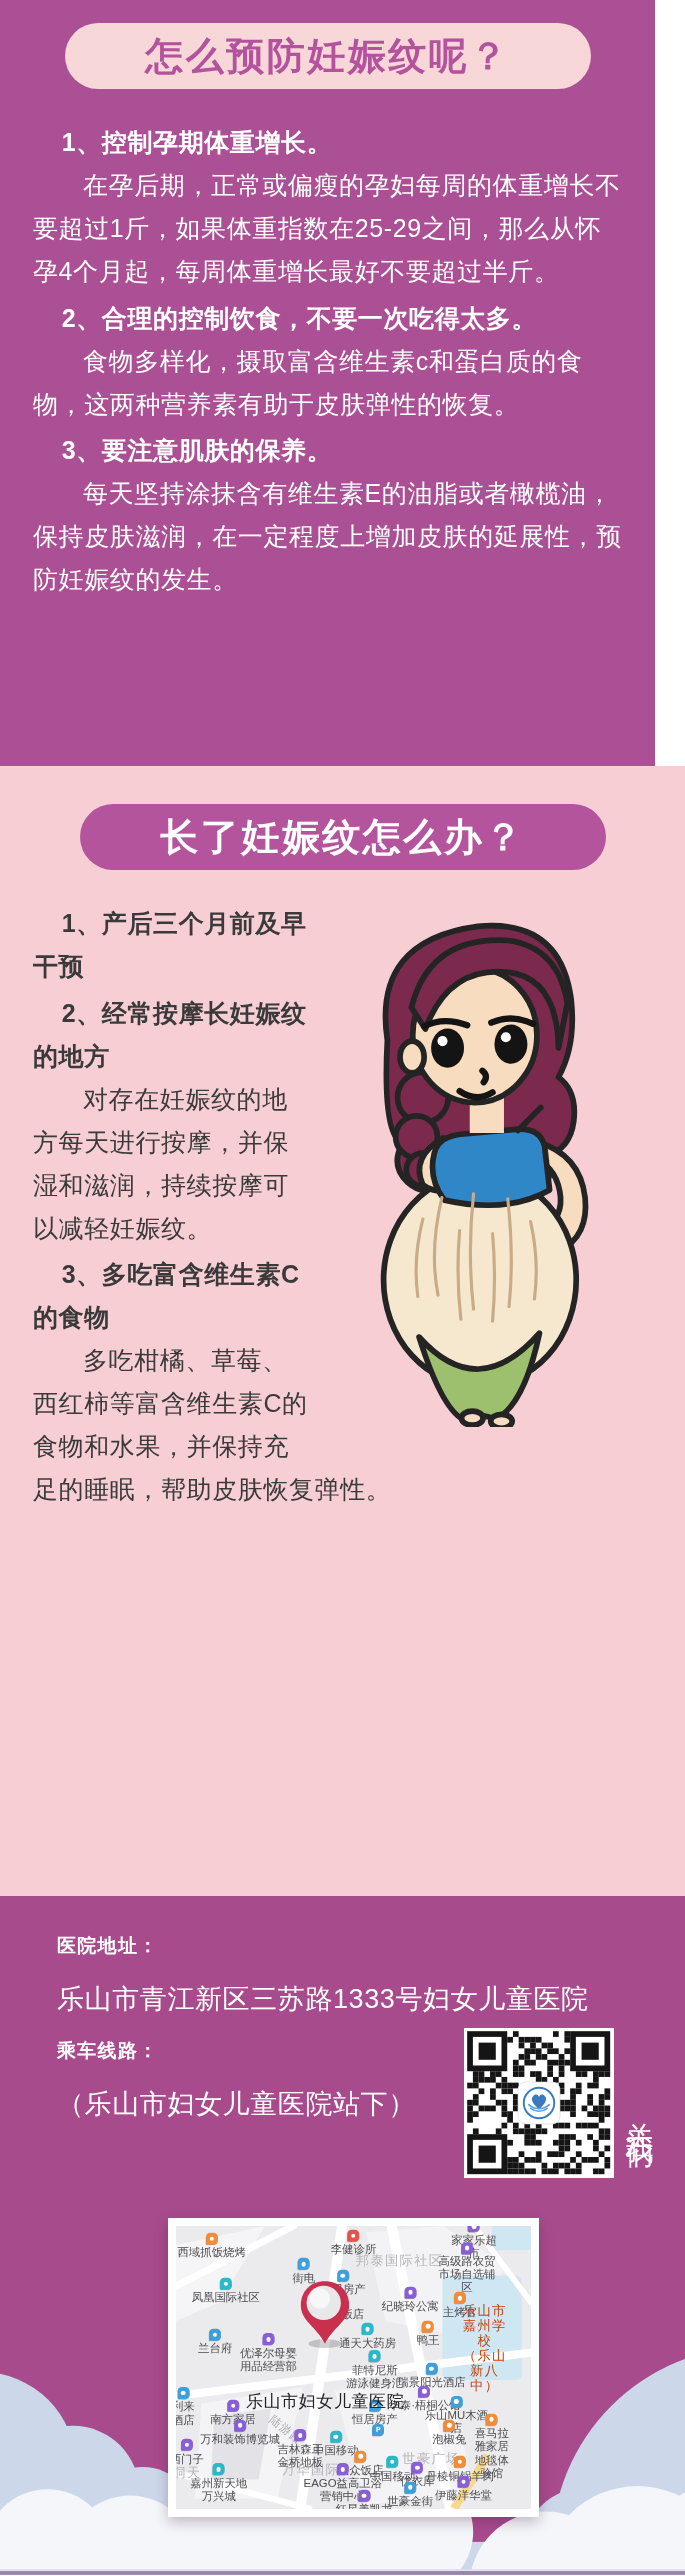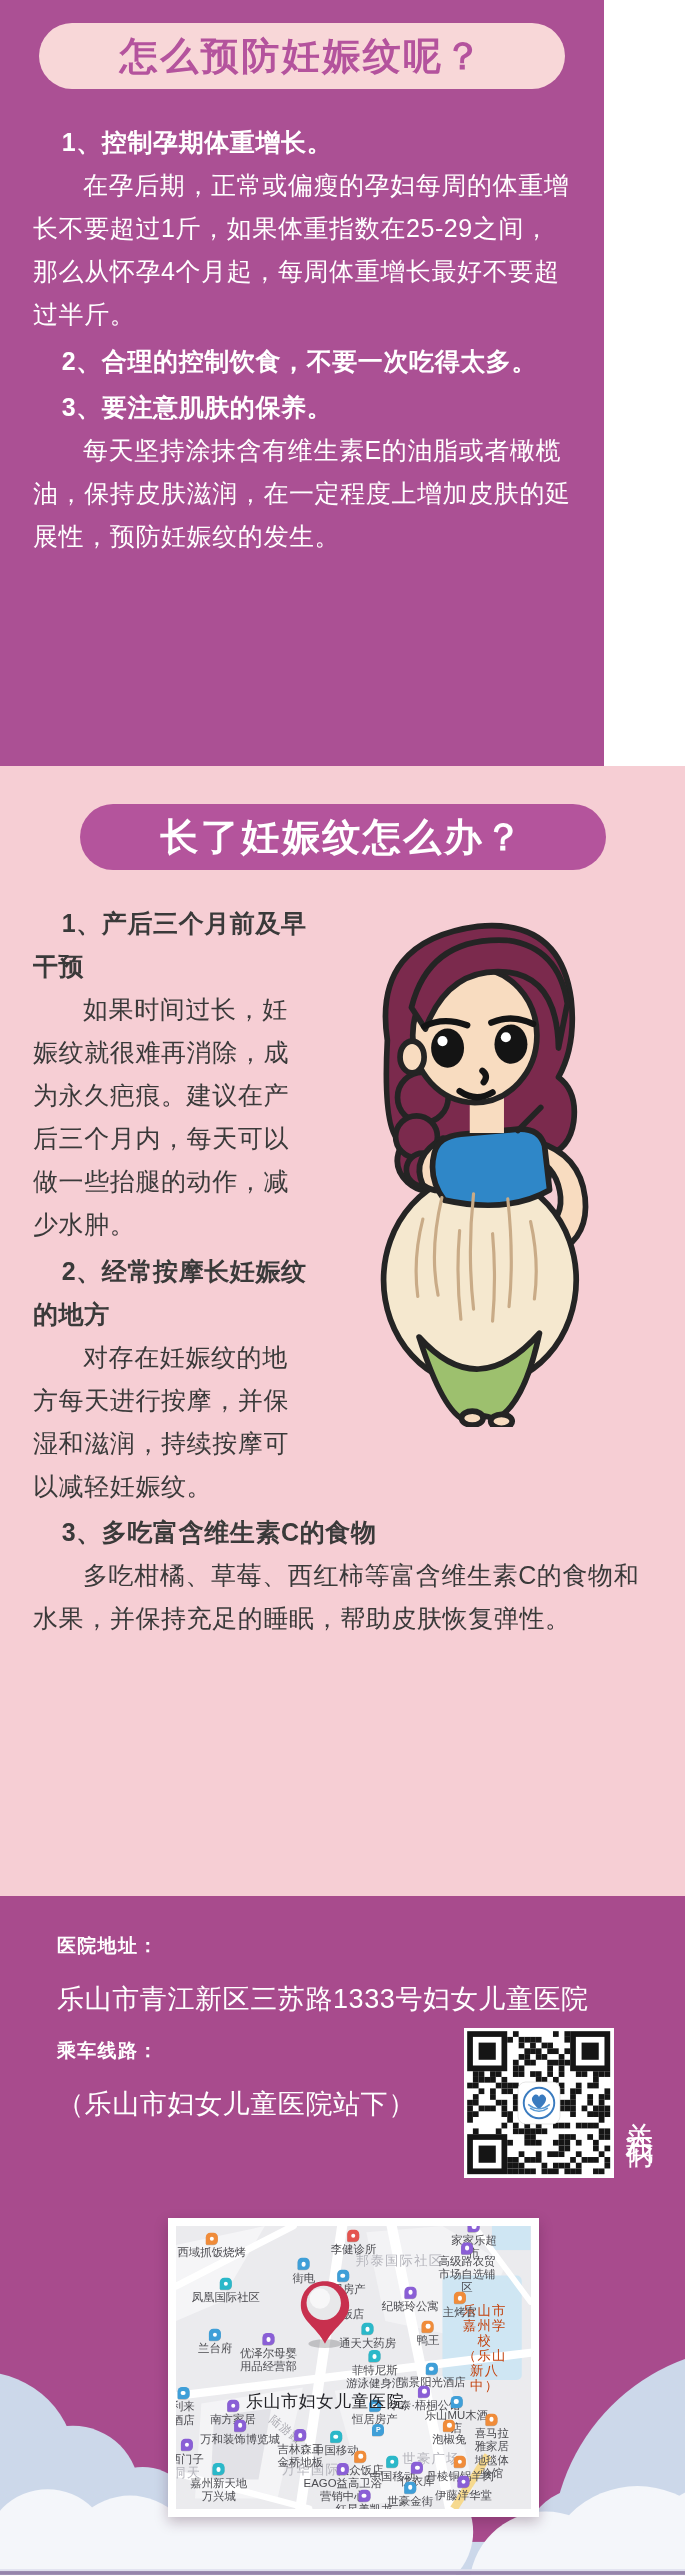--- a/index.html
+++ b/index.html
@@ -1,21 +1,21 @@
 <!DOCTYPE html>
 <html style="font-size:10px"><head>
 <meta charset="utf-8">
 <style>
   * { margin:0; padding:0; box-sizing:border-box; }
   html,body { width:685px; }
   body { font-family:"Liberation Sans","DejaVu Sans",sans-serif; background:#ffffff; }
   .page { position:relative; width:685px; height:2576px; overflow:hidden; }
 
   
-  .sec1 { position:relative; width:604px; height:766px; background:#ab5094; overflow:hidden; }
+  .sec1 { position:relative; width:655px; height:766px; background:#ab5094; overflow:hidden; }
   .pill { width:526px; height:66px; margin:0 auto; border-radius:38px;
           display:flex; align-items:center; justify-content:center;
           font-size:38px; font-weight:bold; letter-spacing:2.5px; }
   .sec1 .pill { margin-top:23px; background:#f8d7d8; color:#b4539d; }
   .sec1 .content { padding:28px 33px 0 33px; color:#ffffff; font-size:25px; line-height:43px; letter-spacing:0.6px; }
   .item-heading { font-weight:bold; text-indent:1.15em; margin-top:3.8px; }
   .item-body { text-indent:2em; }
 
   
   .sec2 { position:relative; width:685px; height:1130px; background:#f6ced4; overflow:hidden; }
@@ -63,20 +63,21 @@
 <div class="page">
 
   <div class="sec1">
     <div class="pill">
       <span>怎么预防妊娠纹呢？</span>
     </div>
     <div class="content">
       <p class="item-heading">1、控制孕期体重增长。</p>
       <p class="item-body">在孕后期，正常或偏瘦的孕妇每周的体重增长不要超过1斤，如果体重指数在25-29之间，那么从怀孕4个月起，每周体重增长最好不要超过半斤。</p>
       <p class="item-heading">2、合理的控制饮食，不要一次吃得太多。</p>
+      <p class="item-body">食物多样化，摄取富含维生素c和蛋白质的食物，这两种营养素有助于皮肤弹性的恢复。</p>
       <p class="item-heading">3、要注意肌肤的保养。</p>
       <p class="item-body">每天坚持涂抹含有维生素E的油脂或者橄榄油，保持皮肤滋润，在一定程度上增加皮肤的延展性，预防妊娠纹的发生。</p>
     </div>
   </div>
 
   <div class="sec2">
     <div class="pill">
       <span>长了妊娠纹怎么办？</span>
     </div>
     <div class="content">
@@ -132,21 +133,20 @@
           <g stroke="#141414" stroke-width="10" fill="none" stroke-linecap="round">
             <path d="M120 198 Q150 182 188 196"></path>
             <path d="M226 192 Q258 178 292 194"></path>
             <path d="M212 268 q10 8 2 18"></path>
             <path d="M176 300 q26 18 52 2"></path>
           </g>
         </svg>
       </div>
 
       <p class="item-heading">1、产后三个月前及早干预</p>
-      <p class="item-body">如果时间过长，妊娠纹就很难再消除，成为永久疤痕。建议在产后三个月内，每天可以做一些抬腿的动作，减少水肿。</p>
       <p class="item-heading">2、经常按摩长妊娠纹的地方</p>
       <p class="item-body">对存在妊娠纹的地方每天进行按摩，并保湿和滋润，持续按摩可以减轻妊娠纹。</p>
       <p class="item-heading">3、多吃富含维生素C的食物</p>
       <p class="item-body">多吃柑橘、草莓、西红柿等富含维生素C的食物和水果，并保持充足的睡眠，帮助皮肤恢复弹性。</p>
     </div>
   </div>
 
   <div class="footer">
 
     <svg class="clouds" viewBox="0 0 1080 460">

